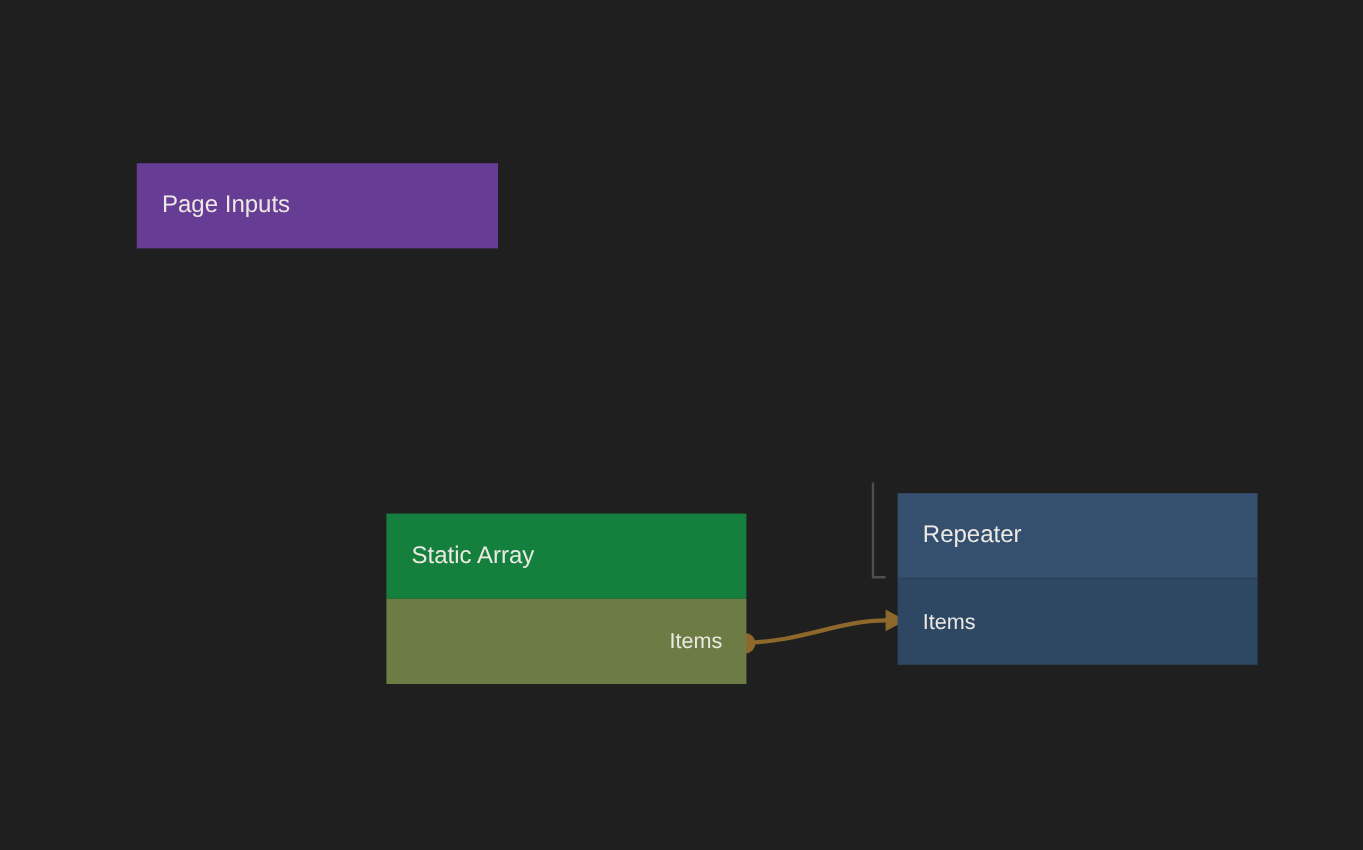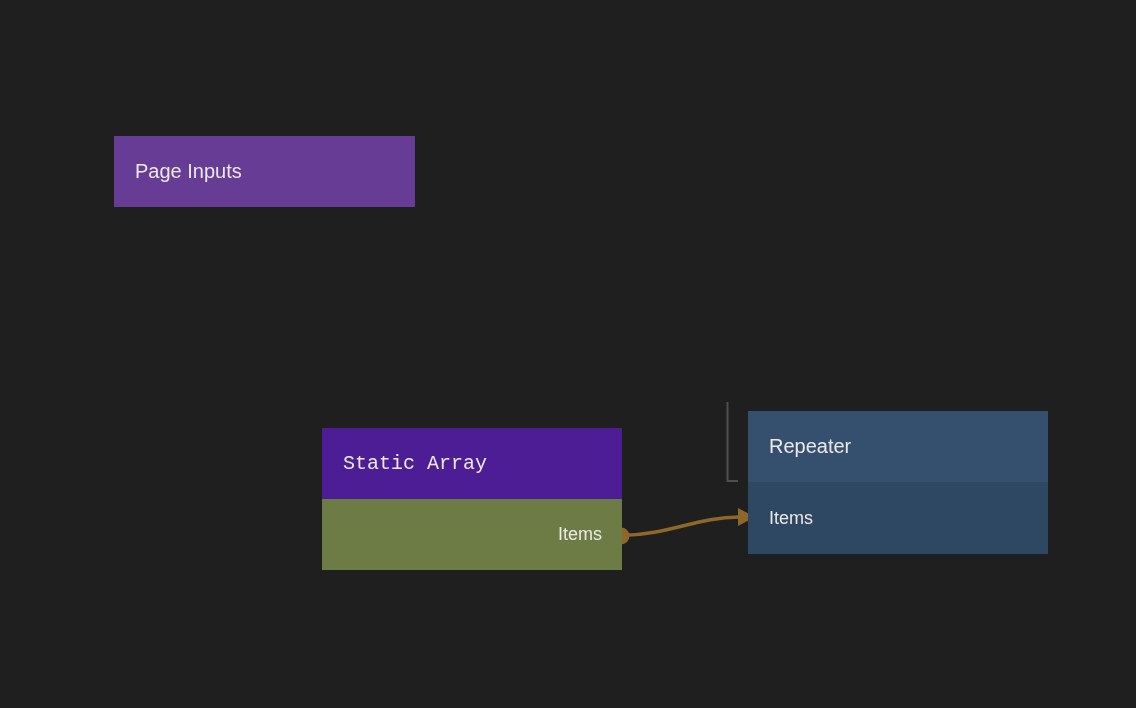--- a/index.html
+++ b/index.html
@@ -102,21 +102,21 @@
   <div class="node node-repeater">
     <div class="node-header" style="background: rgb(53, 80, 110);">
       <span>Repeater</span>
     </div>
     <div class="node-row" style="background: rgb(46, 71, 99);">
       <span>Items</span>
     </div>
   </div>
 
   <div class="node node-static-array">
-    <div class="node-header" style="background: #4c1d95; font-family: Liberation Mono, monospace;">
+    <div class="node-header" style="background: #15803d;">
       <span>Static Array</span>
     </div>
     <div class="node-row" style="background: rgb(109, 124, 69);">
       <span>Items</span>
     </div>
   </div>
 
 </div>
 
 </body></html>

